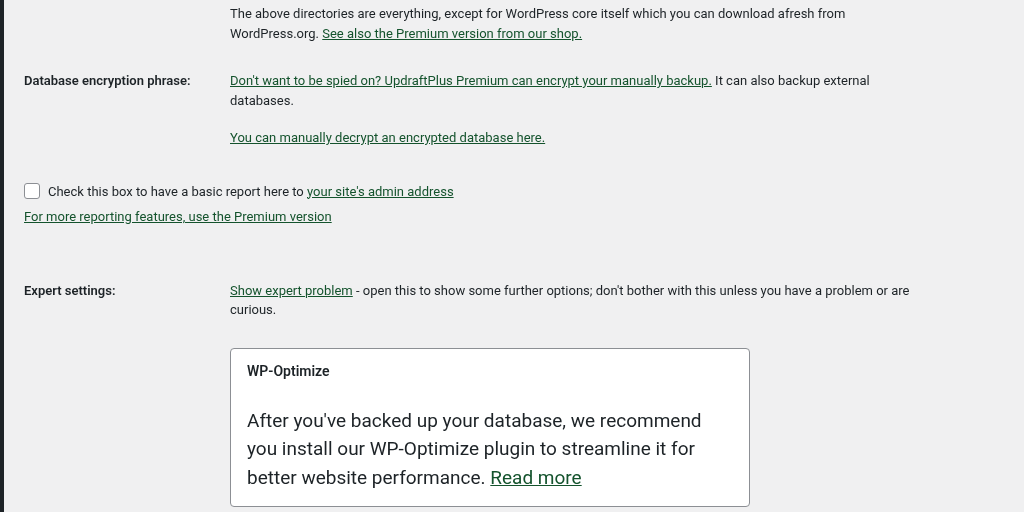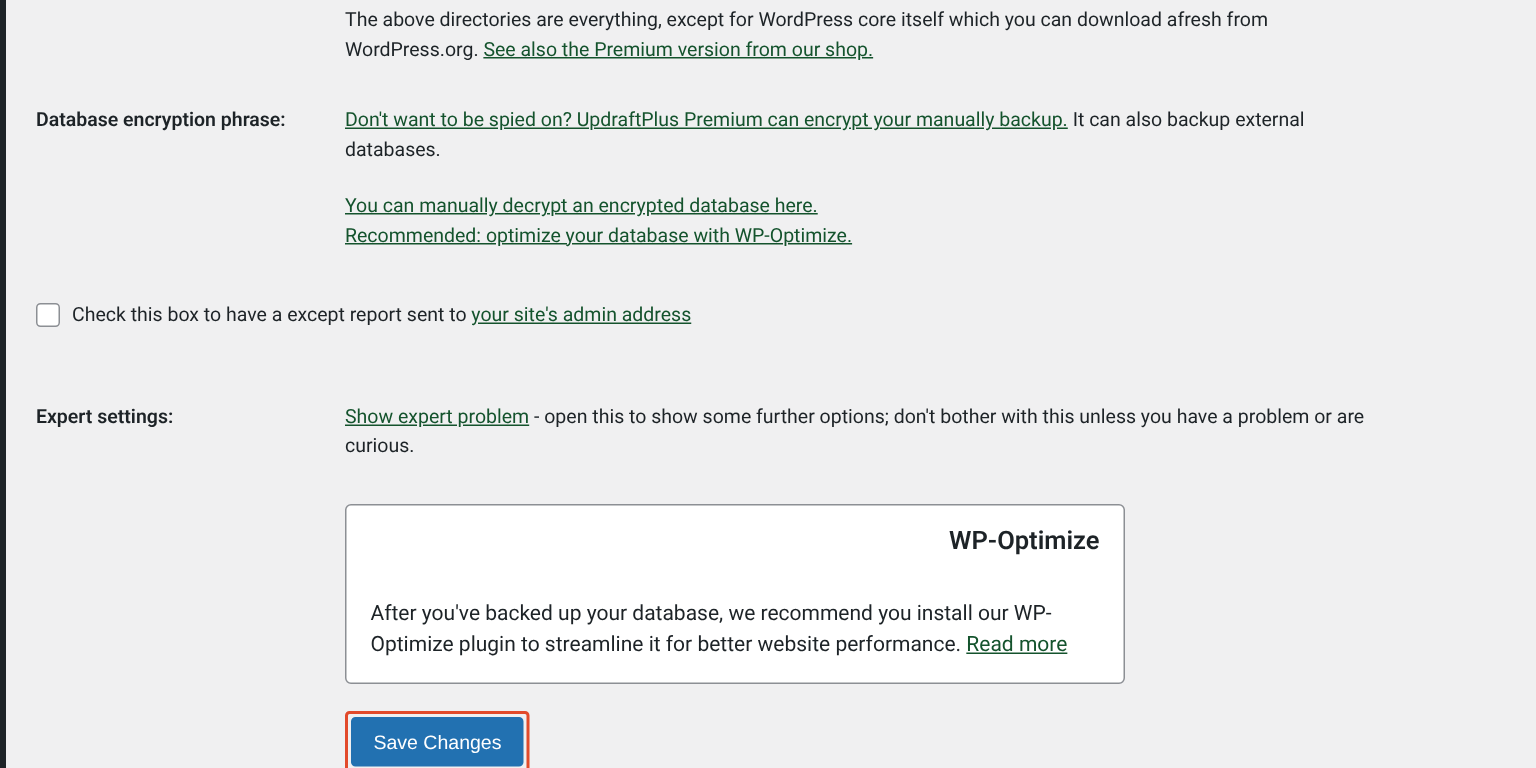--- a/index.html
+++ b/index.html
@@ -69,25 +69,24 @@
       border: 1px solid #8c8f94;
       border-radius: 4px;
       background: #fff;
       padding: 14px 16px;
       max-width: 520px;
       margin-top: 28px;
       margin-left: 206px;
     }
     .callout-title {
       font-weight: 600;
-      font-size: 17px;
+      font-size: 14px;
       margin-bottom: 6px;
-      text-align: right;
     }
-    .callout-body { line-height: 1.5; font-size: 14px; margin-top: 28px; }
+    .callout-body { line-height: 1.5; font-size: 19px; margin-top: 28px; }
     .save-wrap {
       margin-left: 206px;
       margin-top: 18px;
       display: inline-block;
       border: 2px solid #e24a2b;
       border-radius: 3px;
       padding: 2px;
     }
     .btn-primary {
       background: #2271b1;
@@ -113,34 +112,36 @@
 
   <div class="row">
     <div class="row-label">Database encryption phrase:</div>
     <div class="row-body">
       <p>
         <a href="#">Don't want to be spied on? UpdraftPlus Premium can encrypt your manually backup.</a>
         <span> It can also backup external databases.</span>
       </p>
       <p style="margin-top:18px;">
         <a href="#">You can manually decrypt an encrypted database here.</a><br>
-        <a href="#">Recommended: optimize your database with WP-Optimize.</a>
       </p>
     </div>
   </div>
 
   <div class="row">
     <div class="row-body">
       <div class="checkbox-line">
         <input type="checkbox" style="">
         <div class="checkbox-text">
-          <span>Check this box to have a except report sent to </span>
+          <span>Check this box to have a basic report here to </span>
           <a href="#">your site's admin address</a>
         </div>
       </div>
+      <p style="margin-top:6px;">
+        <a href="#">For more reporting features, use the Premium version</a>
+      </p>
     </div>
   </div>
 
   <div class="row" style="margin-top:48px;">
     <div class="row-label">Expert settings:</div>
     <div class="row-body">
       <a href="#">Show expert problem</a>
       <span> - open this to show some further options; don't bother with this unless you have a problem or are curious.</span>
     </div>
   </div>

